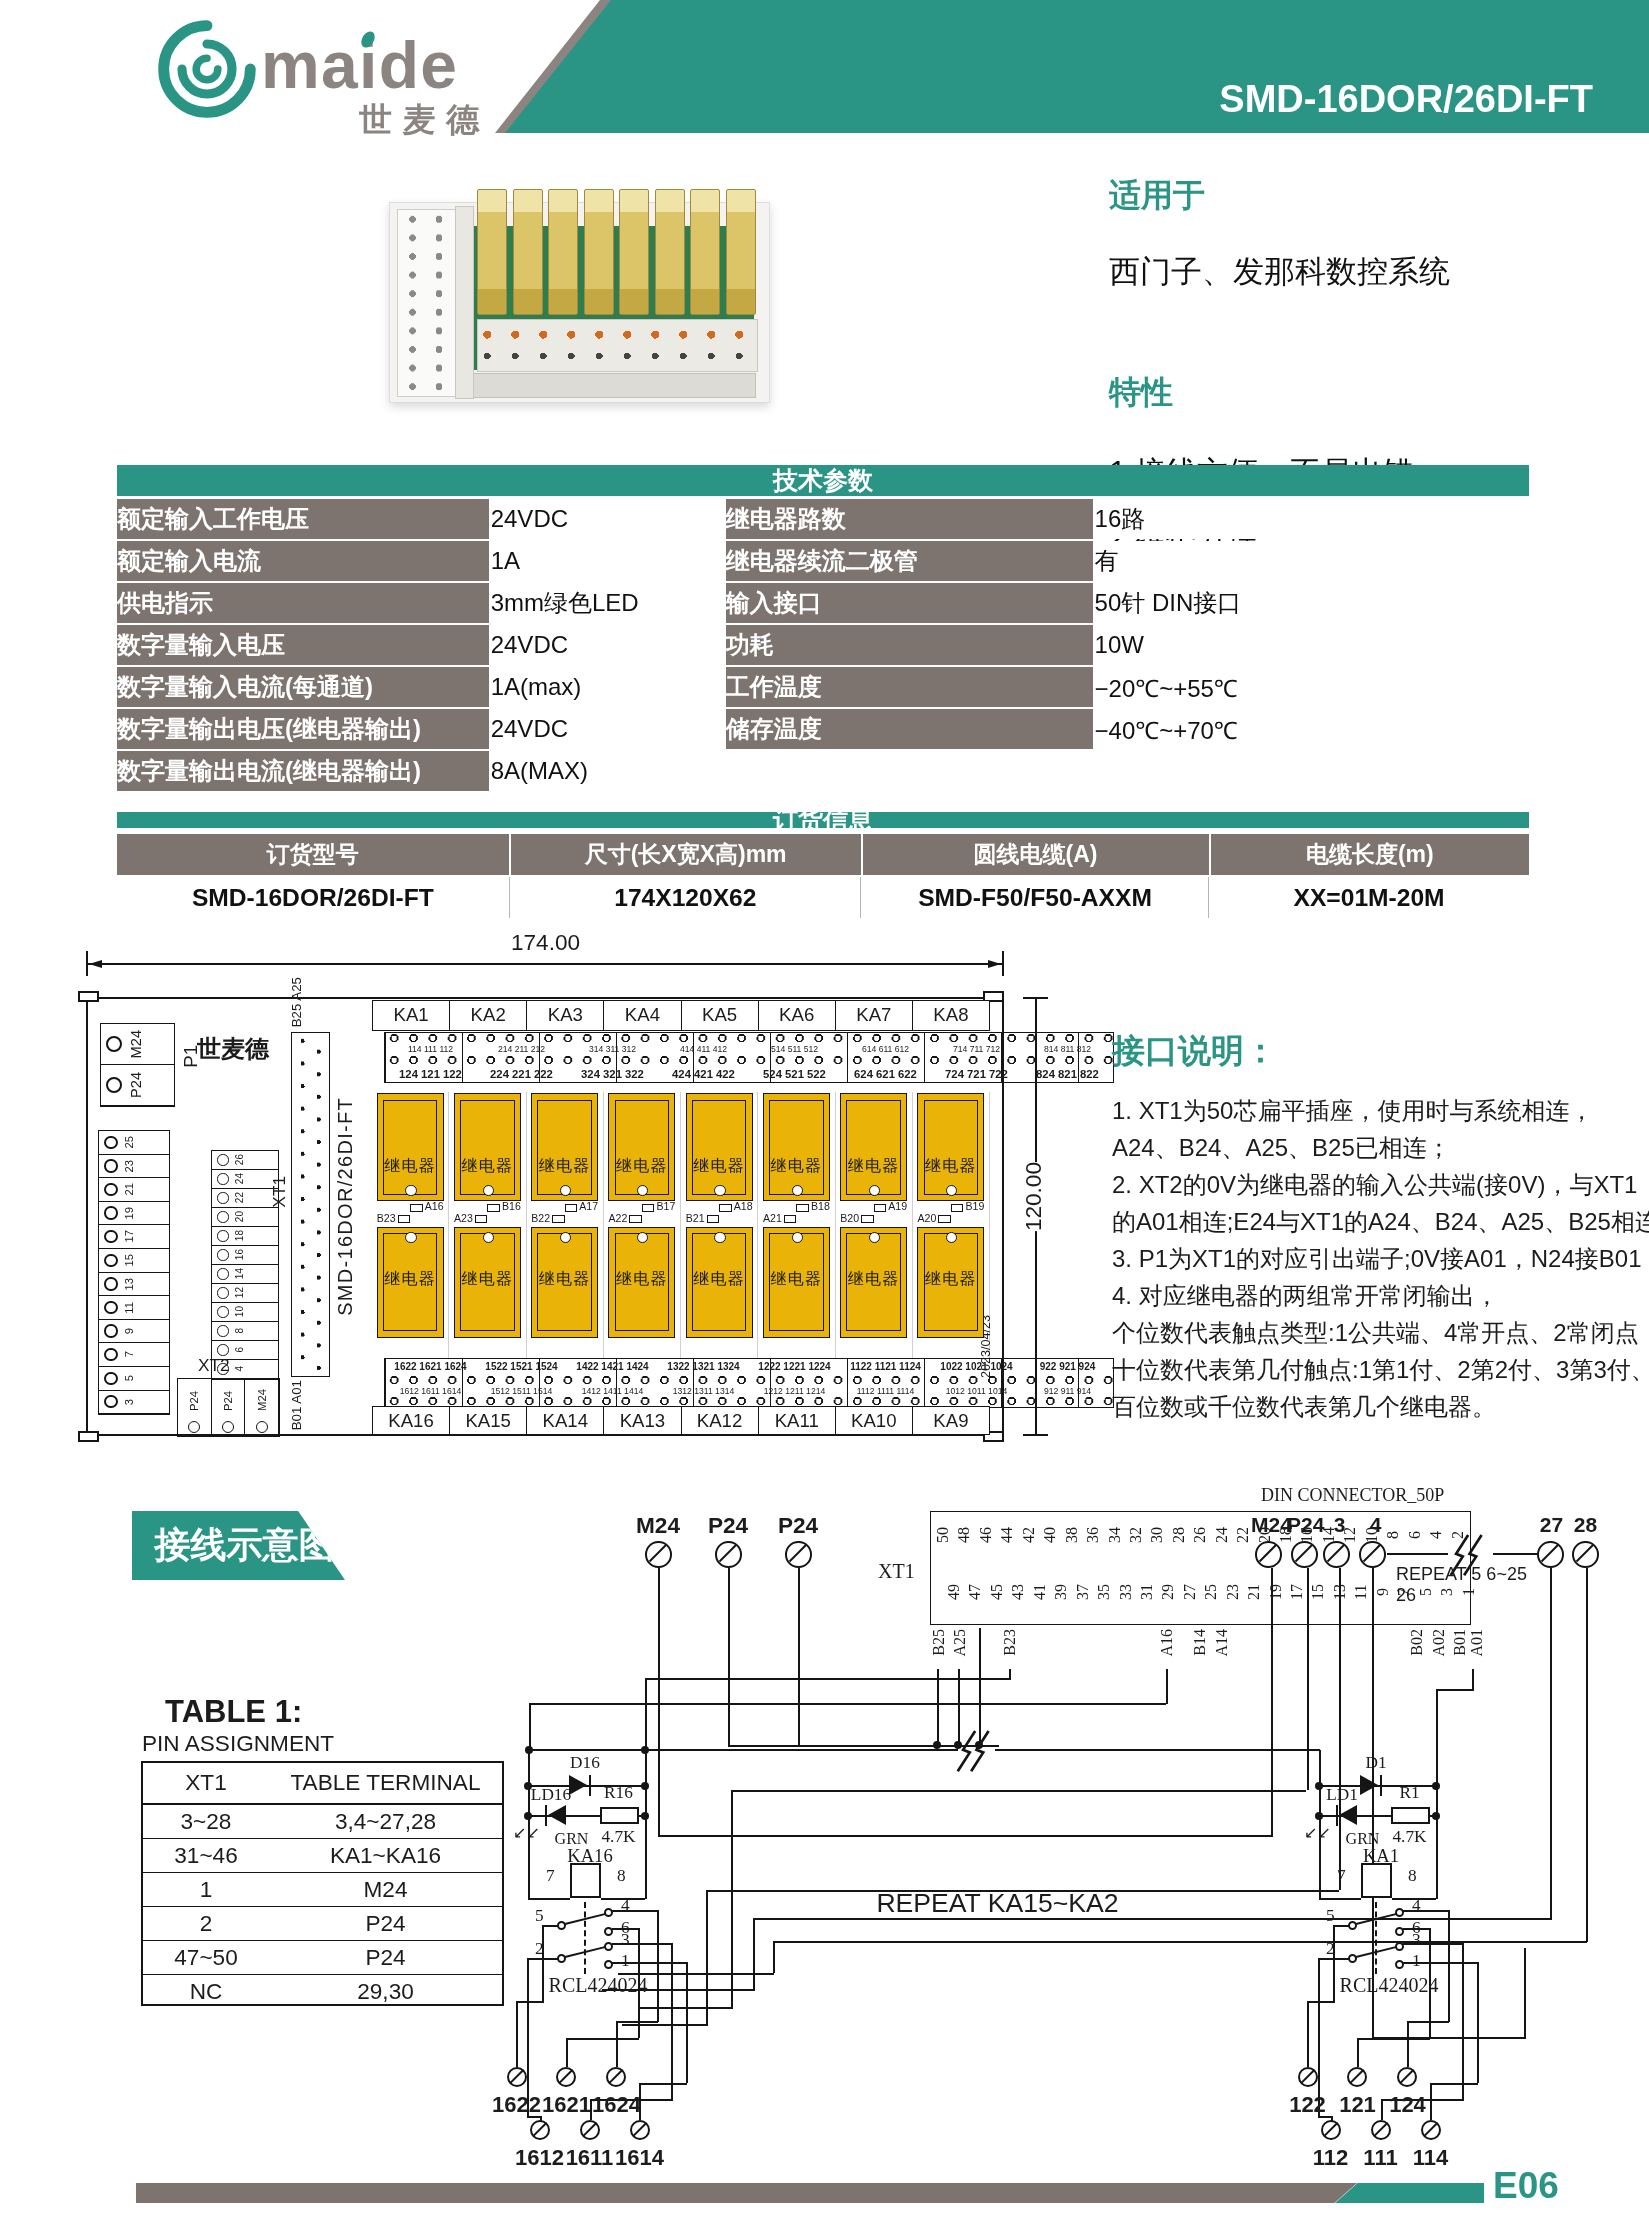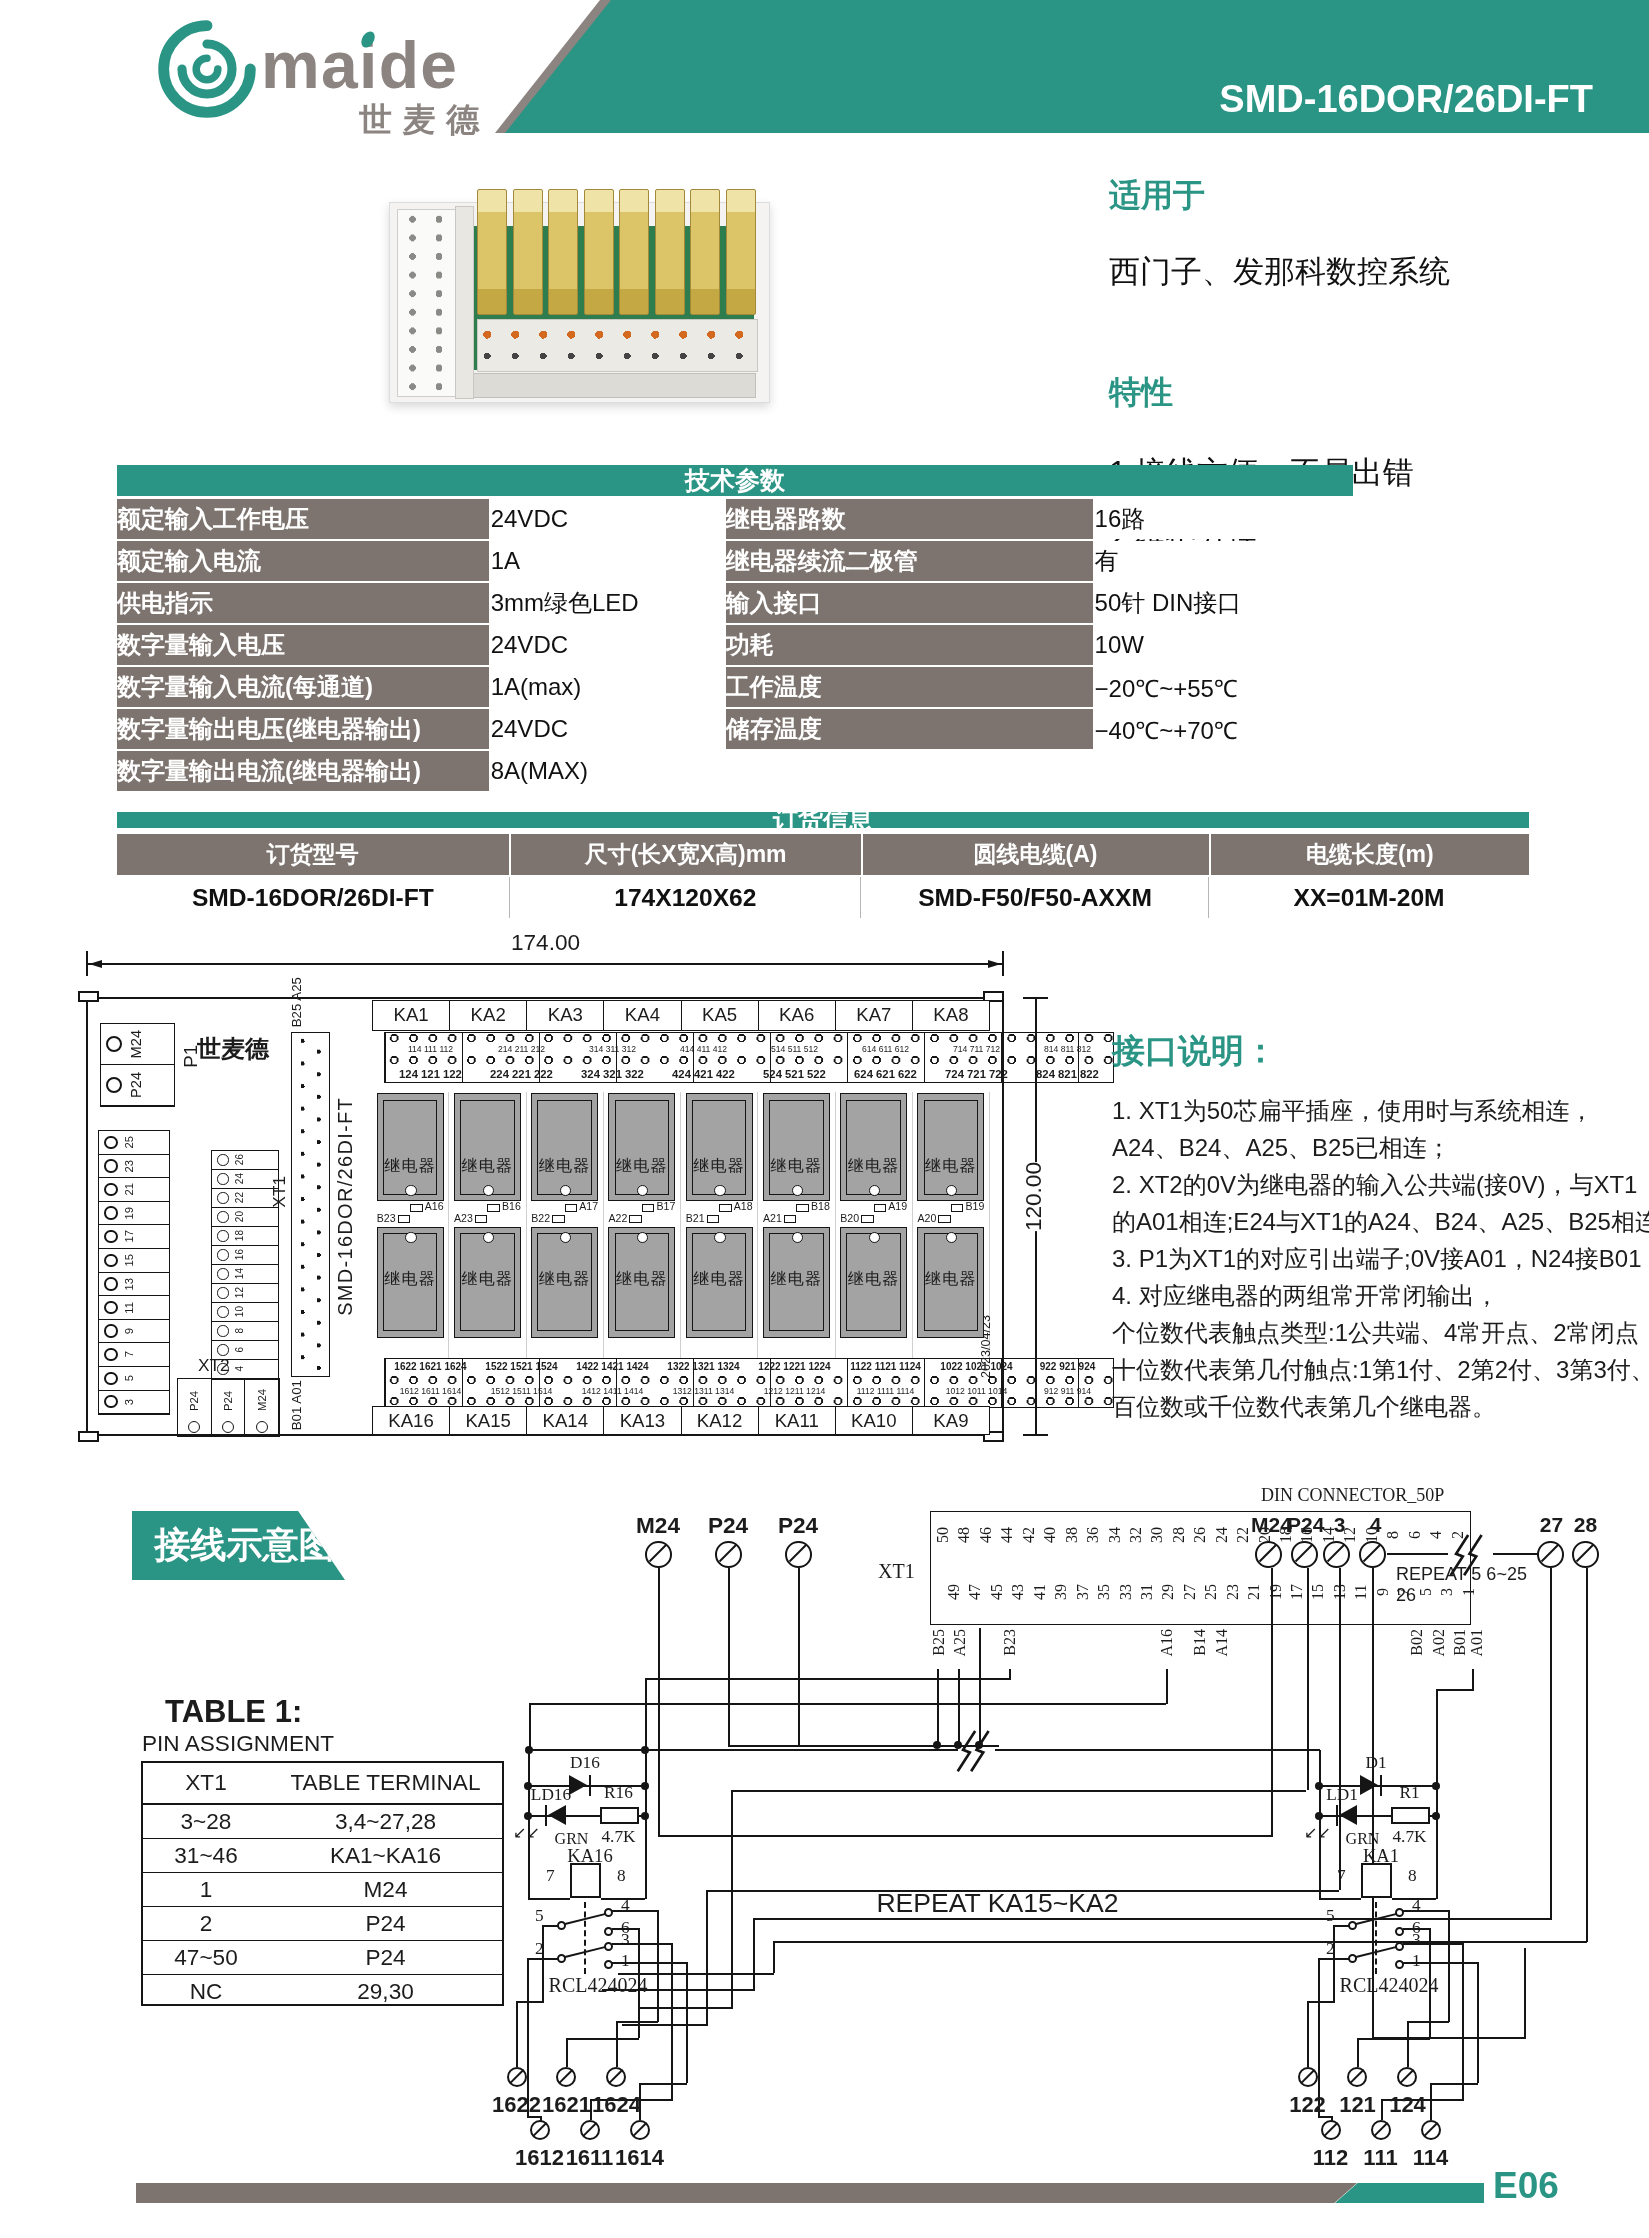--- a/index.html
+++ b/index.html
@@ -51,21 +51,21 @@
   .ka-cell:last-child{border-right:none}
   .strip{position:absolute;left:384px;width:730px;border:1.3px solid #151515;box-sizing:border-box;background-image:repeating-linear-gradient(90deg,#151515 0 1.3px,transparent 1.3px 77px)}
   .ring-row{height:11.3px;background-image:radial-gradient(circle at 9.3px 5.3px,#fff 0 2.7px,#151515 2.7px 4.3px,transparent 4.3px);background-size:19.3px 11.3px}
   .numrow{display:flex}
   .numrow>span{flex:1;text-align:center;white-space:nowrap;overflow:hidden}
   .f13>span{font-size:8.6px;line-height:10.6px}
   .f17>span{font-size:11.3px;line-height:16px;font-weight:bold}
   .f15>span{font-size:10px;line-height:16px;font-weight:bold}
   .relay-cols{position:absolute;left:372px;top:1092px;width:618px;height:266px;display:flex}
   .relay-col{flex:1;display:flex;flex-direction:column;padding:0 4.7px;border-right:1.3px solid #15151533}
-  .relay-box{height:106px;border:1.3px solid #151515;margin-top:1.3px;position:relative;background:#a3a3a3}
+  .relay-box{height:106px;border:1.3px solid #151515;margin-top:1.3px;position:relative;background:#eab308}
   .relay-box .inner{position:absolute;left:5.3px;top:5.3px;right:5.3px;bottom:5.3px;border:1.3px solid #151515;display:flex;align-items:flex-end;justify-content:center}
   .relay-box .inner span{font-size:16px;margin-bottom:17.3px;letter-spacing:1.3px}
   .relay-box::after{content:"";position:absolute;left:50%;bottom:4px;width:9.3px;height:9.3px;margin-left:-4.7px;border:1.3px solid #151515;border-radius:50%;background:#fff}
   .relay-box.b2::after{top:4px;bottom:auto}
   .relay-box.b2 .inner span{margin-bottom:40px}
   .led-tags{height:24px;font-size:10.6px;line-height:11.3px}
   .led-tags .r{text-align:right}
   .led-tags .l{text-align:left}
   .ledbox{display:inline-block;width:10.6px;height:6px;border:1.3px solid #151515;vertical-align:middle;margin:0 2px}
   .sidecell{display:flex;align-items:center}
@@ -152,21 +152,21 @@
   <div class="sec-title" style="left:1109px;top:174px">适用于</div>
   <div class="body-text" style="left:1109px;top:251px">西门子、发那科数控系统</div>
   <div class="sec-title" style="left:1109px;top:371px">特性</div>
   <div class="abs" style="left:1109px;top:440px">
 
   <div class="body-text" style="position:static;line-height:65px">1.接线方便，不易出错</div>
       <div class="body-text" style="position:static;line-height:65px">2.维护方便</div>
       <div class="body-text" style="position:static;line-height:65px">3.尺寸紧凑</div>
     </div>
 
-  <div class="band" style="left:117px;top:465px;width:1236px;height:31px">技术参数</div>
+  <div class="band" style="left:117px;top:465px;width:1412px;height:31px">技术参数</div>
   <div class="abs" style="left:0;top:499px">
 
   <div class="trow" style="position:relative;left:117px;margin-bottom:2px">
       <div class="kcell w-lk">额定输入工作电压</div>
       <div class="vcell w-lv">24VDC</div>
       <div class="kcell w-rk">继电器路数</div>
       <div class="vcell w-rv">16路</div>
     </div>
       <div class="trow" style="position:relative;left:117px;margin-bottom:2px">
       <div class="kcell w-lk">额定输入电流</div>

